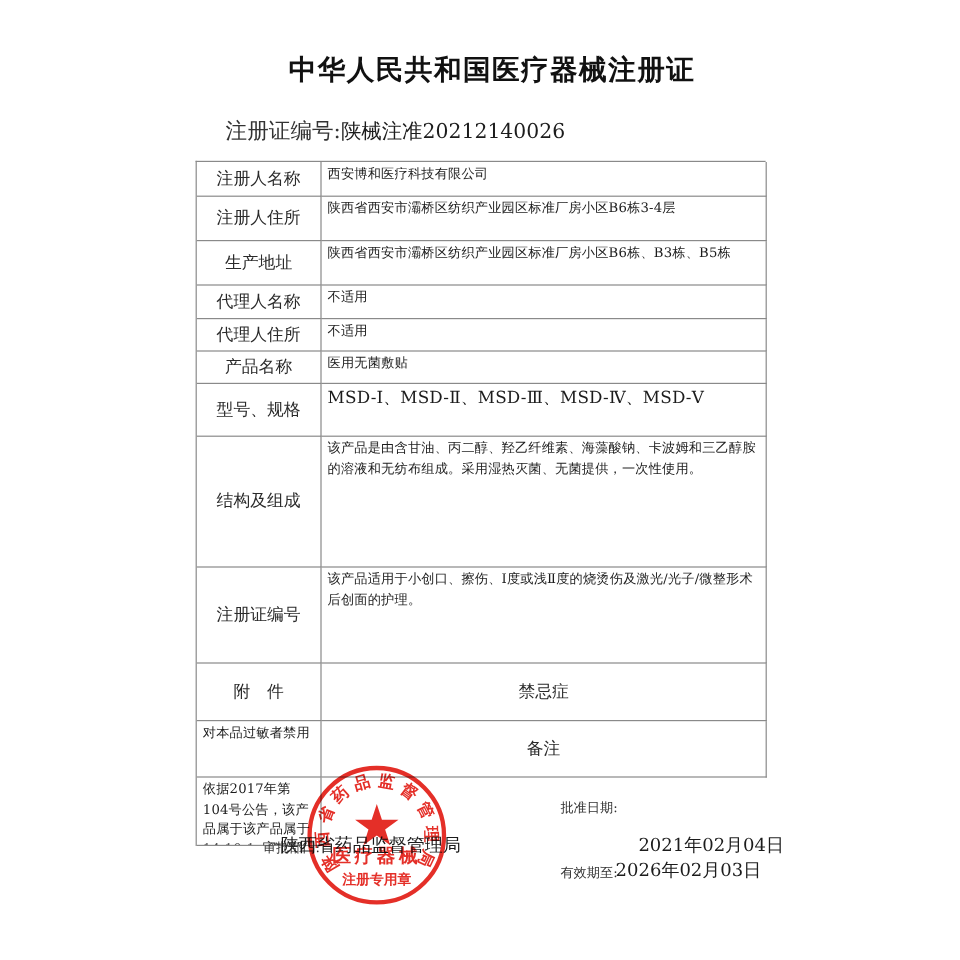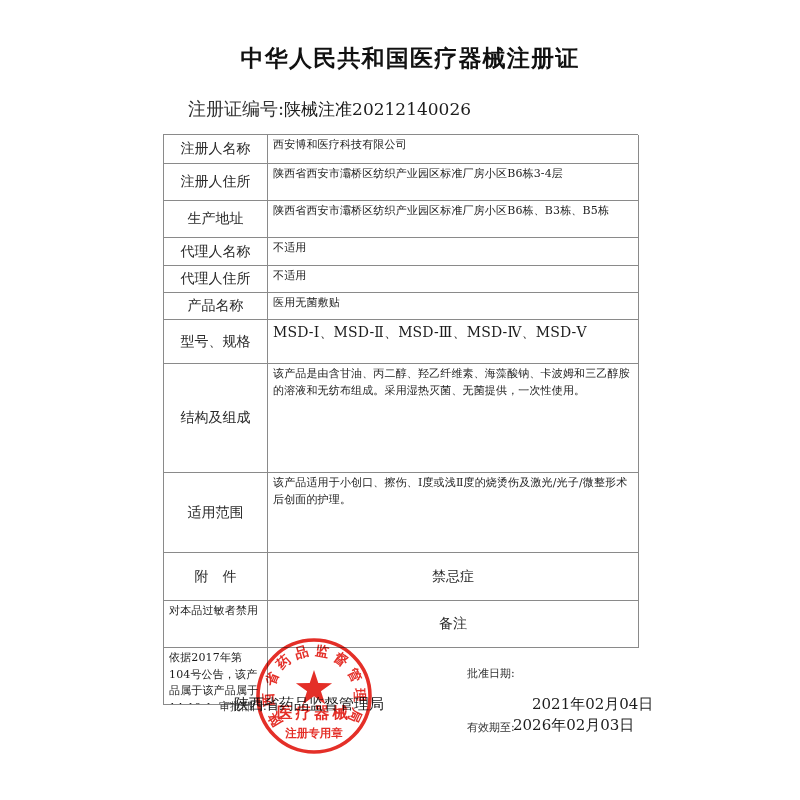--- a/index.html
+++ b/index.html
@@ -130,21 +130,21 @@
 
   <div class="cell label-cell">产品名称</div>
   <div class="cell value-cell">医用无菌敷贴</div>
 
   <div class="cell label-cell">型号、规格</div>
   <div class="cell value-cell model">MSD-Ⅰ、MSD-Ⅱ、MSD-Ⅲ、MSD-Ⅳ、MSD-Ⅴ</div>
 
   <div class="cell label-cell">结构及组成</div>
   <div class="cell value-cell">该产品是由含甘油、丙二醇、羟乙纤维素、海藻酸钠、卡波姆和三乙醇胺的溶液和无纺布组成。采用湿热灭菌、无菌提供，一次性使用。</div>
 
-  <div class="cell label-cell">适用范围</div>
+  <div class="cell label-cell">注册证编号</div>
   <div class="cell value-cell">该产品适用于小创口、擦伤、Ⅰ度或浅Ⅱ度的烧烫伤及激光/光子/微整形术后创面的护理。</div>
 
   <div class="cell label-cell">附　件</div>
 
   <div class="cell label-cell">禁忌症</div>
   <div class="cell value-cell">对本品过敏者禁用</div>
 
   <div class="cell label-cell">备注</div>
   <div class="cell value-cell">依据2017年第104号公告，该产品属于该产品属于14-10-1，管理类别为II类医疗器械。</div>
 </div>

